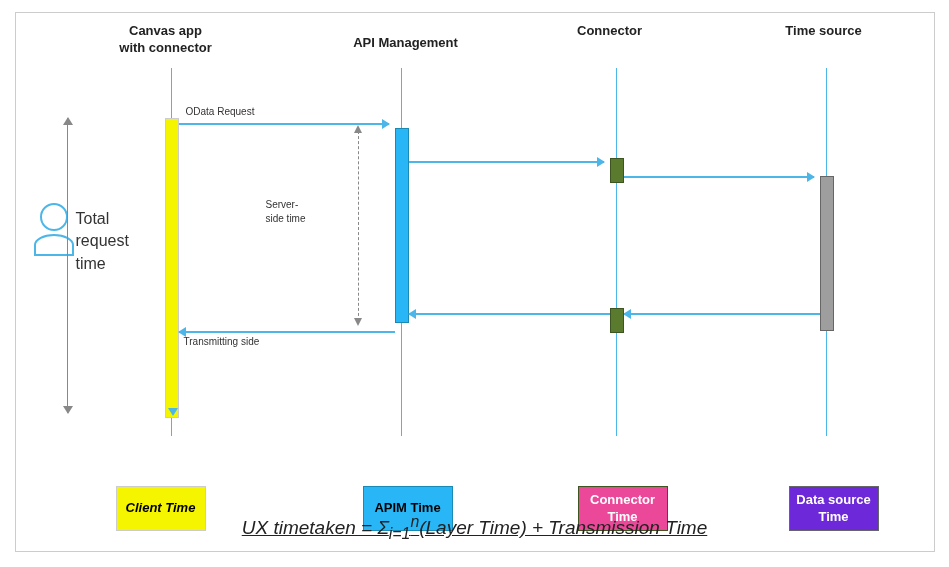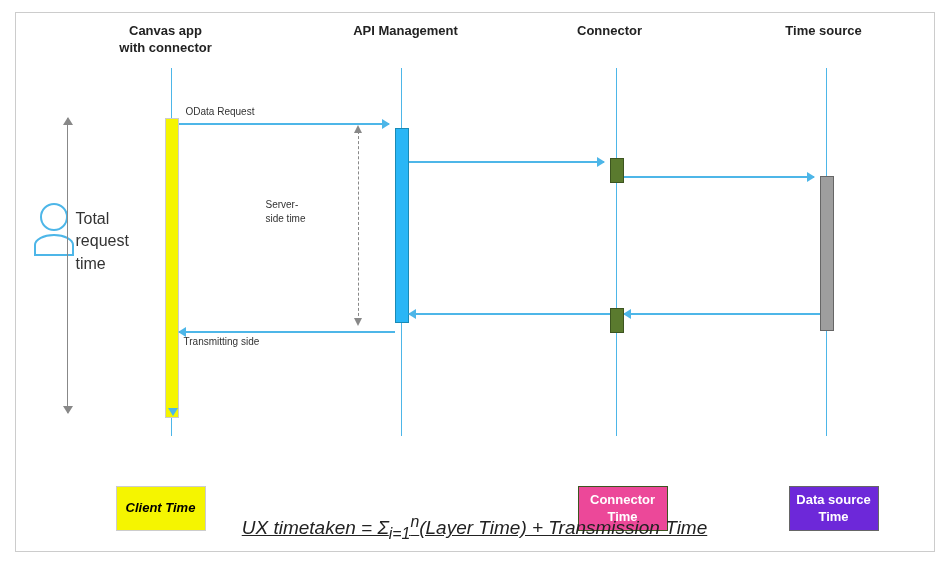--- a/index.html
+++ b/index.html
@@ -154,21 +154,21 @@
       color: #333;
       line-height: 1.4;
     }
   </style>
 </head>
 <body>
 
 <div class="diagram-container">
 
   <div class="col-header" style="left:100px; width:100px;">Canvas app<br>with connector</div>
-  <div class="col-header" style="left:335px; width:110px;">API Management</div>
+  <div class="col-header" style="left:335px; width:110px;margin-top:12px;">API Management</div>
   <div class="col-header" style="left:554px; width:80px;text-align:center;">Connector</div>
   <div class="col-header" style="left:768px; width:80px;">Time source</div>
 
   <div class="person-icon">
     <div class="person-head"></div>
     <div class="person-body"></div>
   </div>
 
   <div class="total-req-label">Total<br>request<br>time</div>
 
@@ -210,20 +210,23 @@
 
   <div class="arrow-line left-arrow" style="left:163px; top:318px; width:216px;"></div>
   <div class="diag-label" style="left:168px; top:323px;">Transmitting side</div>
 
   <div style="position:absolute; left:152px; top:395px; width:0; height:0; border-left:5px solid transparent; border-right:5px solid transparent; border-top:8px solid #4db6e8;"></div>
 
   <div class="bottom-box" style="left:100px; width:90px; background:#f5f500; color:#000; border:1px solid #ccc;font-style:italic;">
     <span>Client Time</span>
   </div>
 
+  <div class="bottom-box" style="left:347px; width:90px; background:#29b6f6; color:#000; border:1px solid #1a8ab5;">
+    <span>APIM Time</span>
+  </div>
 
   <div class="bottom-box" style="left:562px; width:90px; background:#ec4899; color:#fff; border:1px solid #3d5520;">
     <span>Connector
 Time</span>
   </div>
 
   <div class="bottom-box" style="left:773px; width:90px; background:#6d28d9; color:#fff; border:1px solid #666;">
     <span>Data source
 Time</span>
   </div>

